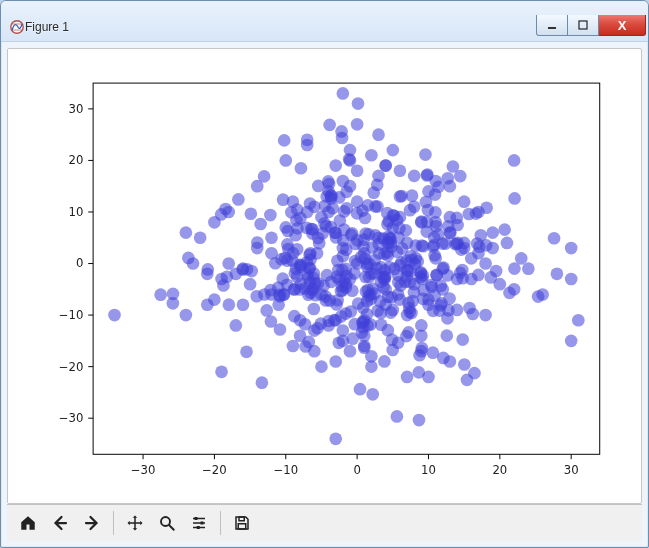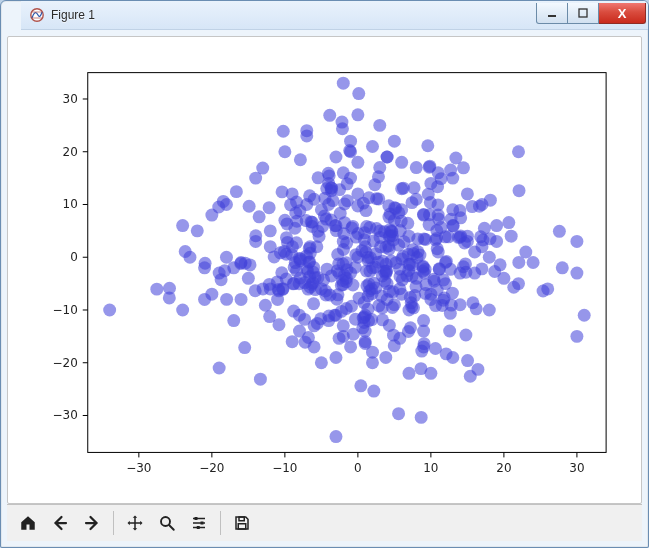--- a/index.html
+++ b/index.html
@@ -21,23 +21,21 @@
     display: flex;
     flex-direction: column;
     overflow: hidden;
   }
   .titlebar {
     height: 28px;
     background: linear-gradient(#e9f2fc, #d7e6f7);
     border-bottom: 1px solid #c0d2e6;
     display: flex;
     align-items: center;
-    padding: 0 2px 0 8px;
-    gap: 6px;
-    margin-left: 20px;
+    padding: 12px 2px 0 8px;
   }
   .titlebar .app-icon {
     width: 16px; height: 16px;
     display: flex; align-items: center; justify-content: center;
   }
   .titlebar .title {
     flex: 1;
     color: #2b2b2b;
     text-shadow: 0 1px 0 rgba(255,255,255,0.6);
   }

